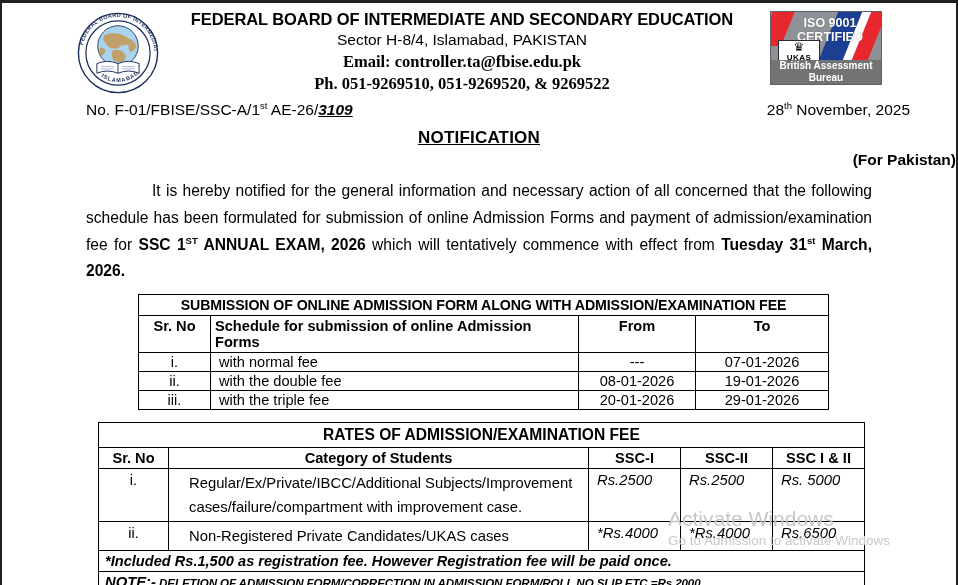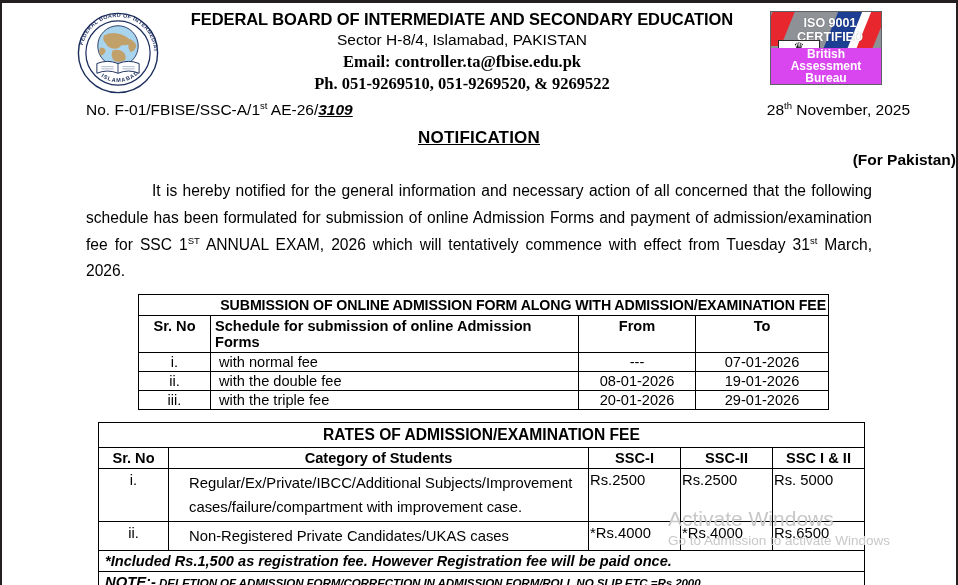--- a/index.html
+++ b/index.html
@@ -137,23 +137,23 @@
   }
   .ukas-sub {
     font-size: 3.2px;
     line-height: 4px;
     letter-spacing: .1px;
   }
   .iso-footer {
     position: absolute;
     left: 0; bottom: 0;
     width: 100%;
-    background: #d946ef;
+    background: #737373;
     color: #ffffff;
-    font-size: 12px;
+    font-size: 10px;
     font-weight: bold;
     text-align: center;
     line-height: 12px;
     z-index: 6;
   }
 
   
   .refline {
     position: relative;
     height: 24px;
@@ -194,40 +194,40 @@
 
   
   .body-text {
     margin: 9px 84px 0 84px;
     font-size: 15.6px;
     line-height: 1.72;
     text-align: justify;
     text-justify: inter-word;
   }
   .body-text .ind { display: inline-block; width: 66px; }
-  .body-text b { font-weight: normal; margin-top: 48px; }
+  .body-text b { font-weight: bold; margin-top: 48px; }
 
   
   table {
     border-collapse: collapse;
     font-size: 14px;
   }
   table td, table th {
     border: 1.5px solid #000;
     padding: 1px 4px;
     font-weight: normal;
     vertical-align: top;
   }
   .t1 {
     margin: 9px 0 0 136px;
     width: 690px;
     table-layout: fixed;
   }
   .t1 .hdr-full {
-    text-align: right;
+    text-align: center;
     font-weight: bold;
     font-size: 14.2px;
     letter-spacing: -.1px;
     padding: 2px 2px;
   }
   .t1 .colhead {
     text-align: center;
     font-weight: bold;
     font-size: 14.6px;
     padding: 2px 4px;
@@ -258,22 +258,23 @@
   .t2 td.c-cat {
     text-align: left;
     font-size: 14.8px;
     line-height: 1.62;
     padding-left: 20px;
     padding-top: 3px;
   }
   .t2 td.c-fee {
     text-align: left;
     font-size: 14.8px;
-    padding-left: 1px;
+    padding-left: 8px;
     padding-top: 3px;
+    font-style: italic;
   }
   .t2 td.note-star {
     font-weight: bold;
     font-style: italic;
     font-size: 14.6px;
     text-align: left;
     padding: 2px 6px;
   }
   .t2 td.note-bottom {
     text-align: left;

